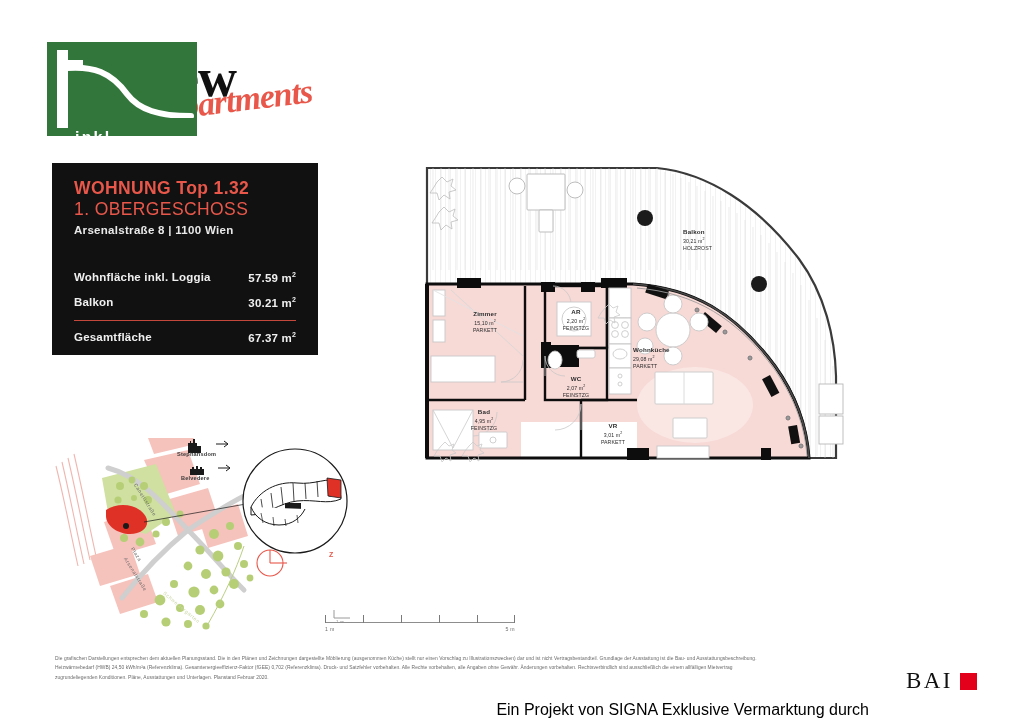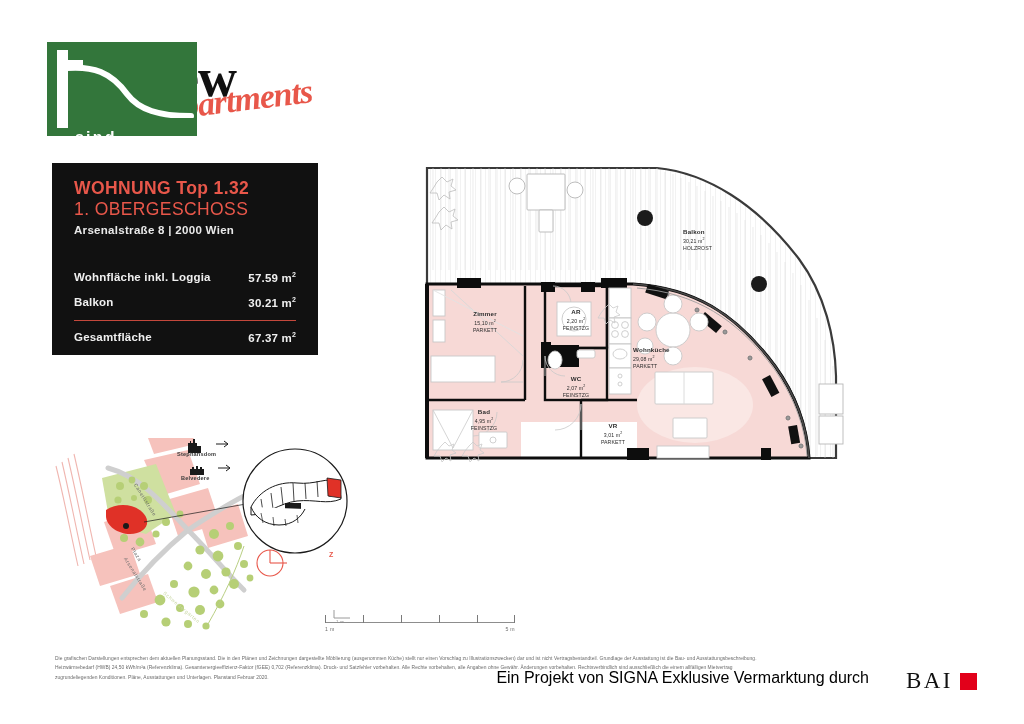--- a/index.html
+++ b/index.html
@@ -55,21 +55,21 @@
   .sctick{position:absolute;bottom:8px;width:1px;height:8px;background:#7a7a7a;}
   .scline{position:absolute;bottom:8px;left:0;width:190px;height:1px;background:#8d8d8d;}
   .sclab{position:absolute;bottom:-1px;font-size:5.2px;color:#6e6e6e;letter-spacing:.3px;}
 
   
   #footer{position:absolute;left:55px;top:654px;width:715px;font-size:4.9px;line-height:1.92;
     color:#6a6a6a;letter-spacing:.05px;text-align:left;}
   #bai-wrap{position:absolute;right:47px;top:668px;display:flex;align-items:center;gap:7px;}
   #bai-text{font-family:"Liberation Serif",serif;font-size:23px;font-weight:normal;color:#111;letter-spacing:2.5px;}
   #bai-sq{width:17px;height:17px;background:#e2001a;}
-  #credit-lines{position:absolute;right:155px;top:669px;text-align:right;}
+  #credit-lines{position:absolute;right:155px;top:701px;text-align:right;}
 </style>
 </head>
 <body>
 
 <div id="page">
 
   <div id="brand-area">
 
     <div id="brand-new">ew</div>
     <div id="brand-apartments">partments</div>
@@ -77,29 +77,29 @@
     <div id="logo-block">
       <div id="logo-green"></div>
       <div id="logo-t"></div>
       <div id="logo-tbar"></div>
       <div id="logo-curve">
         <svg width="130" height="62" viewBox="0 0 130 62">
           <path d="M2 12 C28 10, 46 16, 62 38 C74 54, 94 60, 126 60" stroke="#ffffff" stroke-width="6" fill="none" stroke-linecap="round"></path>
         </svg>
       </div>
       <div id="logo-underline"></div>
-      <div class="logo-word" id="logo-team">sind</div>
+      <div class="logo-word" id="logo-team">inkl</div>
       <div class="logo-word" id="logo-neun">neunzehn</div>
     </div>
   </div>
 
   <div id="info-panel">
     <div id="info-title1">WOHNUNG Top 1.32</div>
     <div id="info-title2">1. OBERGESCHOSS</div>
-    <div id="info-addr">Arsenalstraße 8 | 2000 Wien</div>
+    <div id="info-addr">Arsenalstraße 8 | 1100 Wien</div>
 
     <div class="info-row" style="top:108px;">
       <span class="lab">Wohnfläche inkl. Loggia</span>
       <span class="val"><span>57.59 m</span><sup>2</sup></span>
     </div>
     <div class="info-row" style="top:133px;">
       <span class="lab">Balkon</span>
       <span class="val"><span>30.21 m</span><sup>2</sup></span>
     </div>
     <div id="info-rule"></div>

